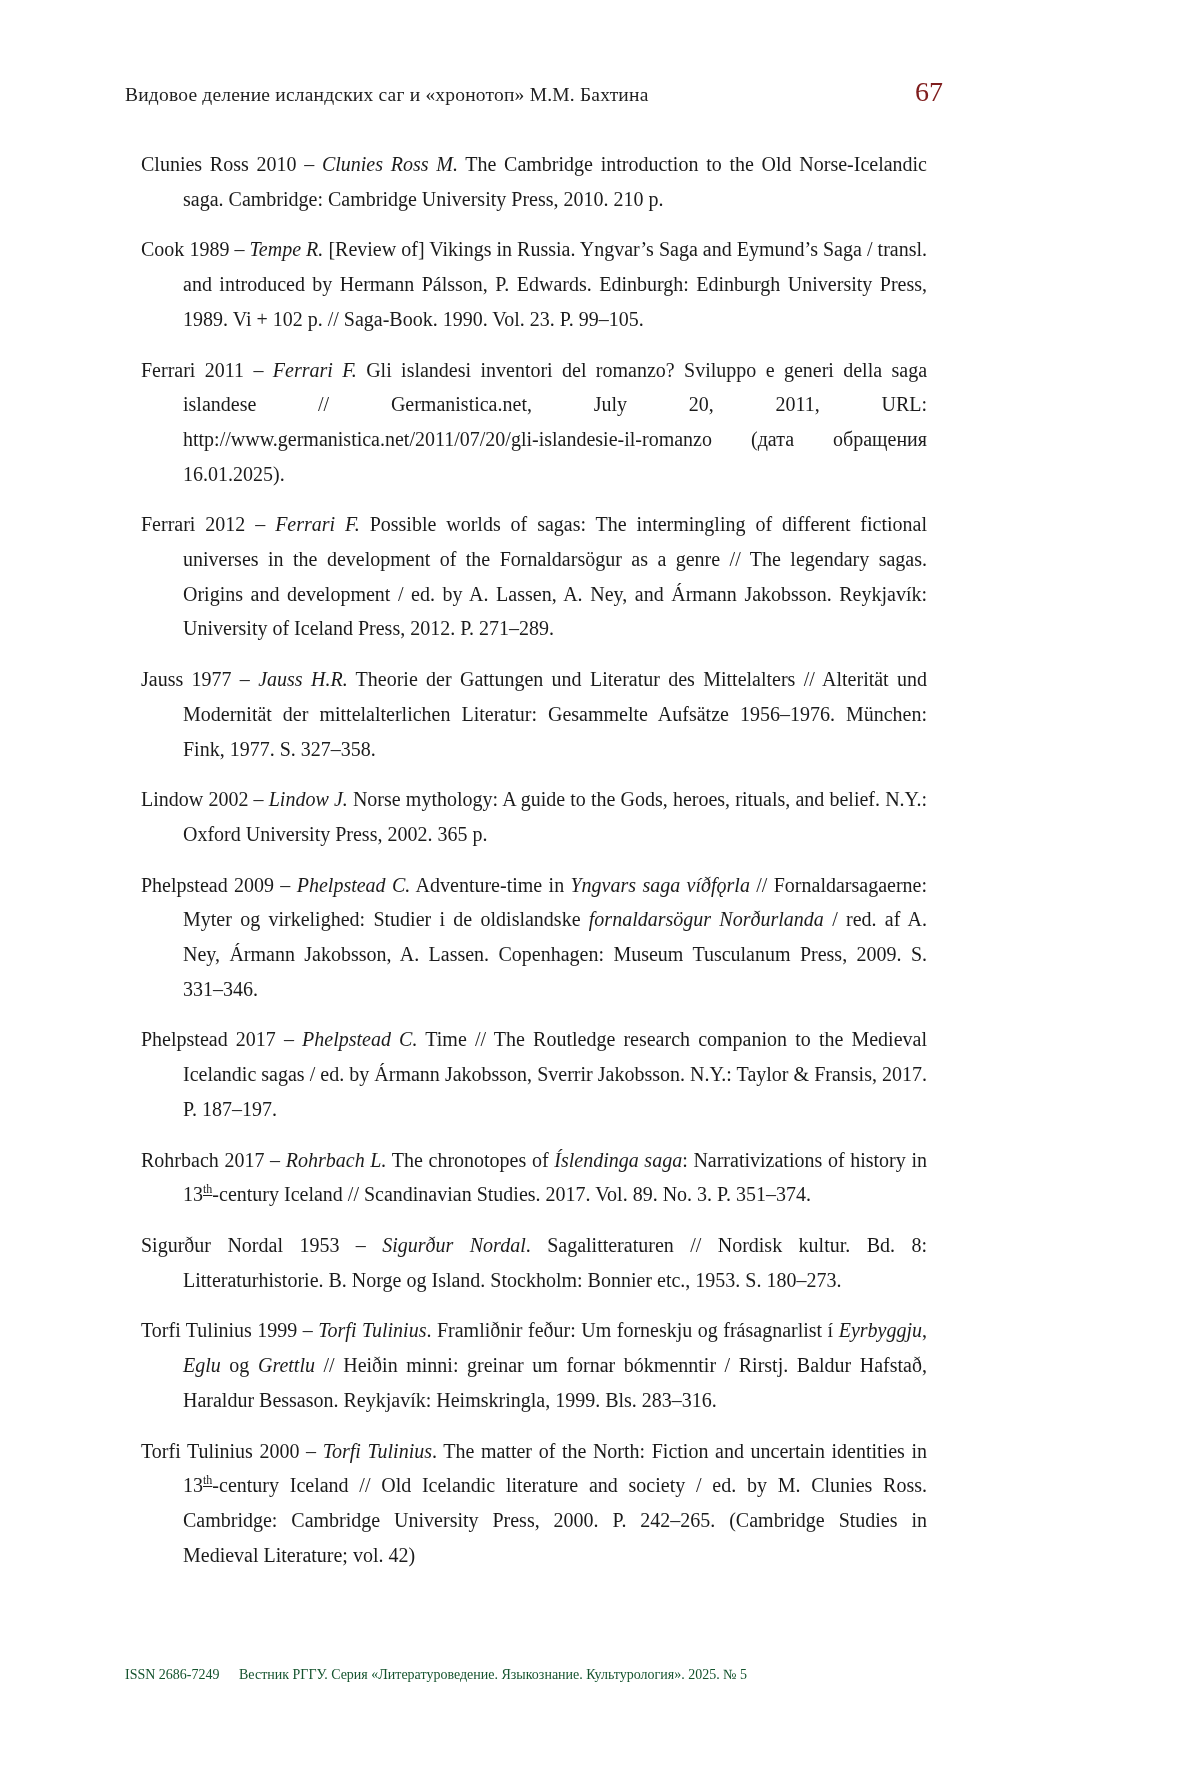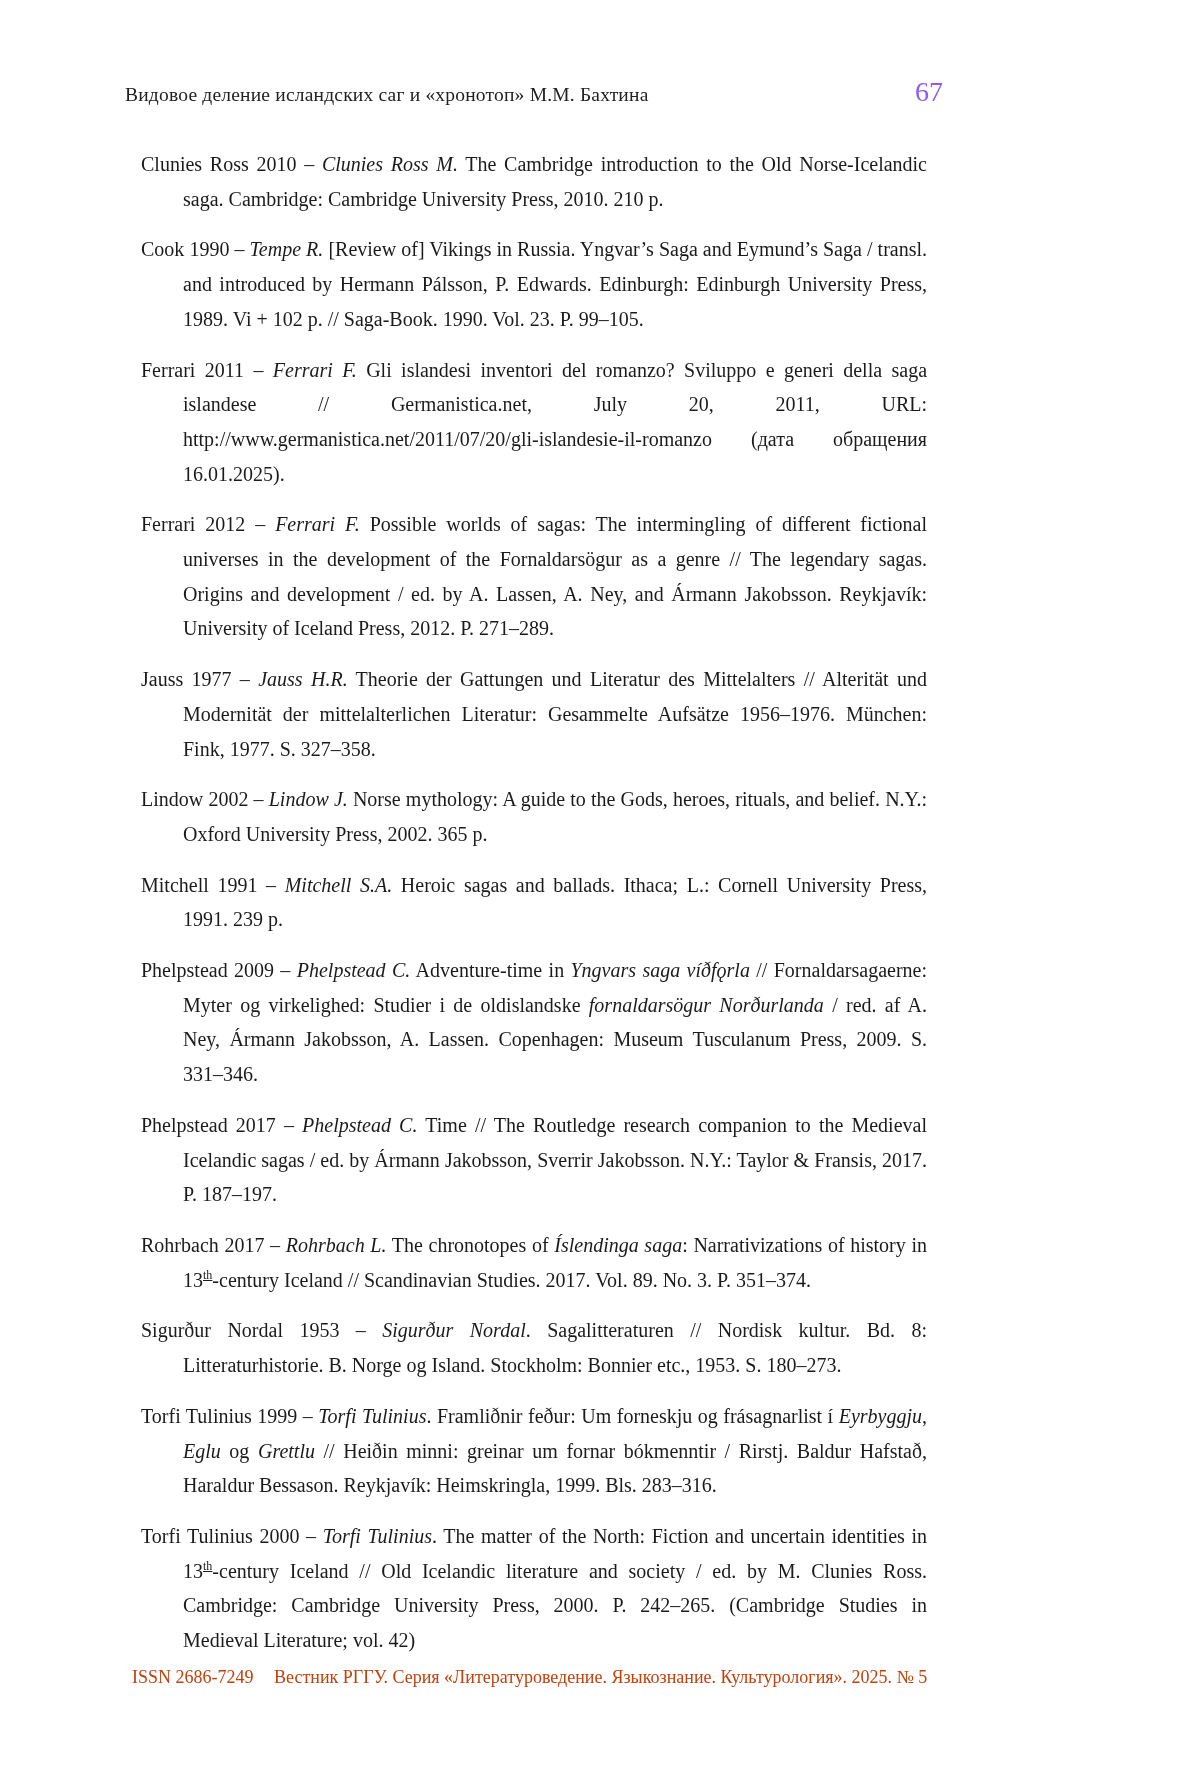--- a/index.html
+++ b/index.html
@@ -21,21 +21,21 @@
     justify-content: space-between;
     align-items: baseline;
   }
   .running-title {
     font-size: 19.5px;
     letter-spacing: 0.2px;
     color: #222222;
   }
   .page-number {
     font-size: 28px;
-    color: #8b5cf6;
+    color: #7f1d1d;
   }
   .refs {
     position: absolute;
     top: 131px;
     left: 125px;
     width: 818px;
     font-size: 20px;
     line-height: 34.7px;
     text-align: justify;
     color: #1b1b1b;
@@ -48,46 +48,45 @@
   .it { font-style: italic; }
   .refs sup {
     font-size: 0.6em;
     line-height: 0;
     vertical-align: super;
     text-decoration: underline;
   }
   .footer {
     position: absolute;
     top: 1667px;
-    left: 132px;
+    left: 125px;
     width: 818px;
-    font-size: 18px;
-    color: #c2410c;
+    font-size: 14px;
+    color: #14532d;
     white-space: nowrap;
   }
   .footer .issn { margin-right: 16px; }
 </style>
 </head>
 <body>
 
 <div class="page">
 
   <div class="running-head">
     <span class="running-title">Видовое деление исландских саг и «хронотоп» М.М. Бахтина</span>
     <span class="page-number">67</span>
   </div>
 
   <div class="refs">
       <p class="ref-entry"><span>Clunies Ross 2010 – </span><span class="it">Clunies Ross M.</span><span> The Cambridge introduction to the Old Norse-Icelandic saga. Cambridge: Cambridge University Press, 2010. 210 p.</span></p>
-      <p class="ref-entry"><span>Cook 1990 – </span><span class="it">Tempe R.</span><span> [Review of] Vikings in Russia. Yngvar’s Saga and Eymund’s Saga / transl. and introduced by Hermann Pálsson, P. Edwards. Edinburgh: Edinburgh University Press, 1989. Vi + 102 p. // Saga-Book. 1990. Vol. 23. P. 99–105.</span></p>
+      <p class="ref-entry"><span>Cook 1989 – </span><span class="it">Tempe R.</span><span> [Review of] Vikings in Russia. Yngvar’s Saga and Eymund’s Saga / transl. and introduced by Hermann Pálsson, P. Edwards. Edinburgh: Edinburgh University Press, 1989. Vi + 102 p. // Saga-Book. 1990. Vol. 23. P. 99–105.</span></p>
       <p class="ref-entry"><span>Ferrari 2011 – </span><span class="it">Ferrari F.</span><span> Gli islandesi inventori del romanzo? Sviluppo e generi della saga islandese // Germanistica.net, July 20, 2011, URL: http://www.germanistica.net/2011/07/20/gli-islandesie-il-romanzo (дата обращения 16.01.2025).</span></p>
       <p class="ref-entry"><span>Ferrari 2012 – </span><span class="it">Ferrari F.</span><span> Possible worlds of sagas: The intermingling of different fictional universes in the development of the Fornaldarsögur as a genre // The legendary sagas. Origins and development / ed. by A. Lassen, A. Ney, and Ármann Jakobsson. Reykjavík: University of Iceland Press, 2012. P. 271–289.</span></p>
       <p class="ref-entry"><span>Jauss 1977 – </span><span class="it">Jauss H.R.</span><span> Theorie der Gattungen und Literatur des Mittelalters // Alterität und Modernität der mittelalterlichen Literatur: Gesammelte Aufsätze 1956–1976. München: Fink, 1977. S. 327–358.</span></p>
       <p class="ref-entry"><span>Lindow 2002 – </span><span class="it">Lindow J.</span><span> Norse mythology: A guide to the Gods, heroes, rituals, and belief. N.Y.: Oxford University Press, 2002. 365 p.</span></p>
-      <p class="ref-entry"><span>Mitchell 1991 – </span><span class="it">Mitchell S.A.</span><span> Heroic sagas and ballads. Ithaca; L.: Cornell University Press, 1991. 239 p.</span></p>
       <p class="ref-entry"><span>Phelpstead 2009 – </span><span class="it">Phelpstead C.</span><span> Adventure-time in </span><span class="it">Yngvars saga víðfǫrla</span><span> // Fornaldarsagaerne: Myter og virkelighed: Studier i de oldislandske </span><span class="it">fornaldarsögur Norðurlanda</span><span> / red. af A. Ney, Ármann Jakobsson, A. Lassen. Copenhagen: Museum Tusculanum Press, 2009. S. 331–346.</span></p>
       <p class="ref-entry"><span>Phelpstead 2017 – </span><span class="it">Phelpstead C.</span><span> Time // The Routledge research companion to the Medieval Icelandic sagas / ed. by Ármann Jakobsson, Sverrir Jakobsson. N.Y.: Taylor &amp; Fransis, 2017. P. 187–197.</span></p>
       <p class="ref-entry"><span>Rohrbach 2017 – </span><span class="it">Rohrbach L.</span><span> The chronotopes of </span><span class="it">Íslendinga saga</span><span>: Narrativizations of history in 13</span><sup>th</sup><span>-century Iceland // Scandinavian Studies. 2017. Vol. 89. No. 3. P. 351–374.</span></p>
       <p class="ref-entry"><span>Sigurður Nordal 1953 – </span><span class="it">Sigurður Nordal</span><span>. Sagalitteraturen // Nordisk kultur. Bd. 8: Litteraturhistorie. B. Norge og Island. Stockholm: Bonnier etc., 1953. S. 180–273.</span></p>
       <p class="ref-entry"><span>Torfi Tulinius 1999 – </span><span class="it">Torfi Tulinius</span><span>. Framliðnir feður: Um forneskju og frásagnarlist í </span><span class="it">Eyrbyggju</span><span>, </span><span class="it">Eglu</span><span> og </span><span class="it">Grettlu</span><span> // Heiðin minni: greinar um fornar bókmenntir / Rirstj. Baldur Hafstað, Haraldur Bessason. Reykjavík: Heimskringla, 1999. Bls. 283–316.</span></p>
       <p class="ref-entry"><span>Torfi Tulinius 2000 – </span><span class="it">Torfi Tulinius</span><span>. The matter of the North: Fiction and uncertain identities in 13</span><sup>th</sup><span>-century Iceland // Old Icelandic literature and society / ed. by M. Clunies Ross. Cambridge: Cambridge University Press, 2000. P. 242–265. (Cambridge Studies in Medieval Literature; vol. 42)</span></p>
     </div>
 
   <div class="footer">
     <span class="issn">ISSN 2686-7249</span>

